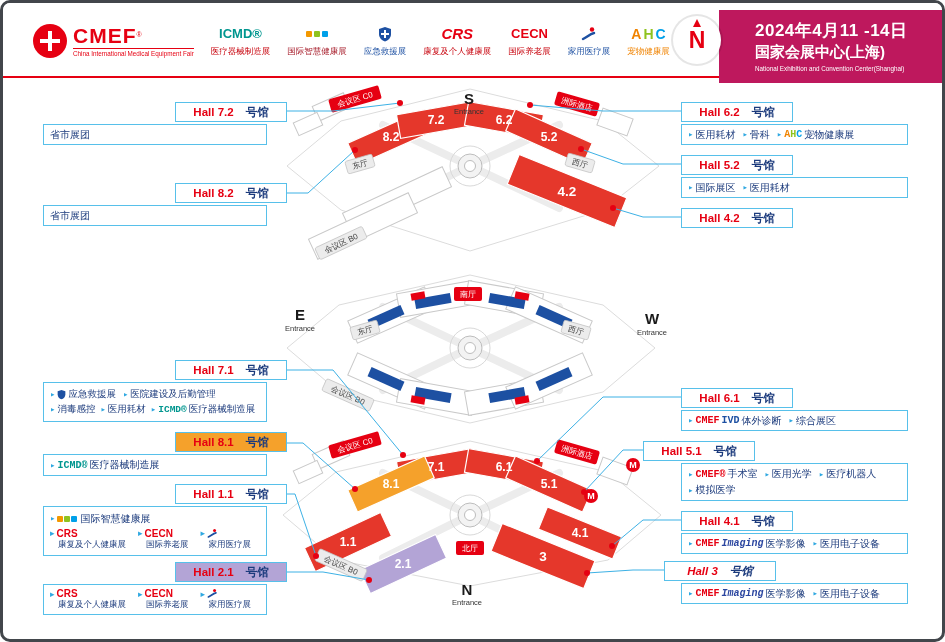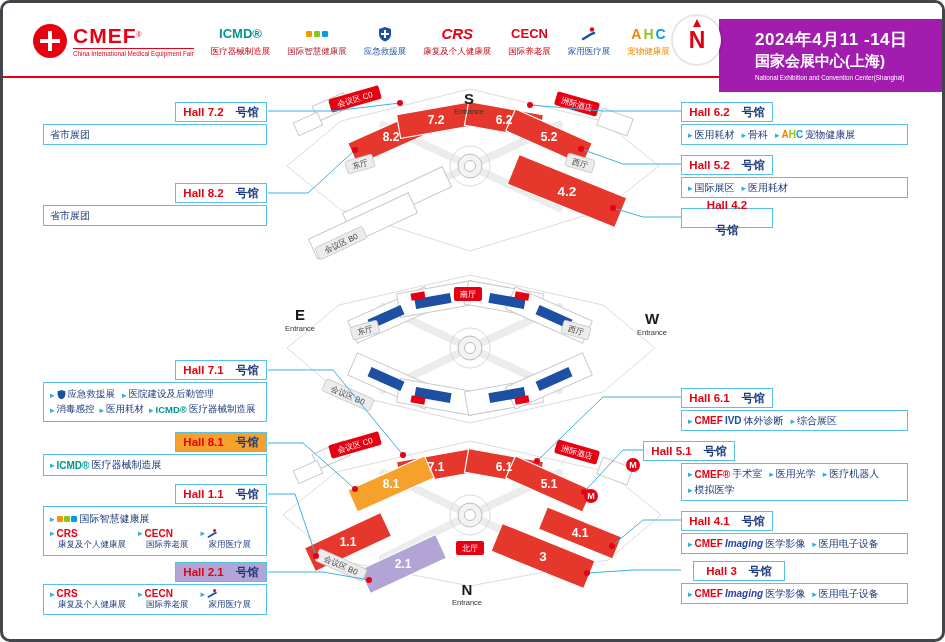--- a/index.html
+++ b/index.html
@@ -35,21 +35,21 @@
   .l-a{color:#f08300;font-weight:bold;} .l-h{color:#8fc31f;font-weight:bold;} .l-c{color:#00a0e9;font-weight:bold;}
 
   .compass { position:absolute; left:670px; top:13px; width:48px; height:48px; background:#fff;
              border-radius:50%; box-shadow:0 0 0 2px rgba(0,0,0,.10); display:flex; align-items:center;
              justify-content:center; z-index:5; }
   .compass::before { content:""; position:absolute; top:3px; left:50%; margin-left:-4px;
              border-left:4px solid transparent; border-right:4px solid transparent;
              border-bottom:8px solid #e60012; }
   .compass-n { color:#e60012; font-size:23px; font-weight:bold; line-height:1; }
 
-  .banner { position:absolute; right:0; top:16px; width:223px; height:73px; background:#a21caf;
+  .banner { position:absolute; right:0; top:7px; width:223px; height:73px; background:#be185d;
             color:#fff; padding:9px 6px 0 36px; z-index:4; }
   .banner-date  { font-size:17px; font-weight:bold; letter-spacing:.5px; }
   .banner-venue { font-size:15px; font-weight:bold; margin-top:1px; }
   .banner-en    { font-size:6.3px; margin-top:3px; }
 
   
   .map-svg { position:absolute; left:0; top:0; width:945px; height:642px; z-index:1; }
   .map-svg text { font-family:"Liberation Sans","DejaVu Sans",sans-serif; }
   .bnd { fill:none; stroke:#dcdcdc; stroke-width:1; stroke-linejoin:round; }
   .spoke { stroke:#ececec; stroke-width:8; stroke-linecap:round; }
@@ -67,30 +67,30 @@
   .tag-t { fill:#fff; font-size:8px; text-anchor:middle; }
   .tag-g { fill:#444; font-size:8px; text-anchor:middle; }
   .ent-l { font-size:15px; font-weight:bold; fill:#1a1a1a; text-anchor:middle; }
   .ent-w { font-size:7.5px; fill:#333; text-anchor:middle; }
   .cline { fill:none; stroke:#3db1e5; stroke-width:1; }
   .cdot { fill:#e60012; }
   .metro-c { fill:#e60012; }
   .metro-m { fill:#fff; font-size:9px; font-weight:bold; text-anchor:middle; }
 
   
-  .co-head { position:absolute; width:92px; height:20px; background:#fff; border:1px solid #57c0ea;
+  .co-head { position:absolute; width:112px; height:20px; background:#fff; border:1px solid #57c0ea;
              display:flex; align-items:center; justify-content:center; gap:12px;
              font-size:11.5px; font-weight:bold; z-index:2; }
   .co-head .t { color:#e60012; } .co-head .s { color:#1b3a7c; }
   .co-head.orange { background:#f5a12b;align-items:center; } .co-head.purple { background:#b3a4d6; }
   .co-body { position:absolute; background:#fff; border:1px solid #57c0ea; font-size:10px;
              color:#1b3a7c; padding:2px 6px; display:flex; flex-direction:column;
              justify-content:center; gap:2px; z-index:2; }
   .row { display:flex; align-items:center; gap:7px; white-space:nowrap; }
-  .itm { white-space:nowrap; display:inline-flex; align-items:center; }
+  .itm { white-space:nowrap; display:inline-flex; align-items:center;font-family:Liberation Mono, monospace; }
   .itm::before { content:"▸"; color:#2fa8e1; font-size:9px; margin-right:2px; }
   .itm.noarrow::before { content:none; }
   .b-red  { color:#e60012; font-weight:bold; margin-right:2px; }
   .b-teal { color:#00968f; font-weight:bold; margin-right:2px; }
   .b-navy { color:#1d50a2; font-weight:bold; margin-right:2px; }
   .b-imaging { color:#2b46a0; font-weight:bold; font-style:italic; margin-right:2px; }
   .cols { display:flex; gap:12px; align-items:flex-start; }
   .col { display:flex; flex-direction:column; }
   .col .top { display:flex; align-items:center; font-weight:bold; font-size:10px; }
   .col .top::before { content:"▸"; color:#2fa8e1; font-size:9px; margin-right:2px; }
@@ -98,25 +98,25 @@
 
   
   #co72h{left:172px;top:99px;}  #co72b{left:40px;top:121px;width:224px;height:21px;}
   #co82h{left:172px;top:180px;} #co82b{left:40px;top:202px;width:224px;height:21px;}
   #co71h{left:172px;top:357px;} #co71b{left:40px;top:379px;width:224px;height:40px;font-size:9.5px;}
   #co81h{left:172px;top:429px;} #co81b{left:40px;top:451px;width:224px;height:22px;}
   #co11h{left:172px;top:481px;} #co11b{left:40px;top:503px;width:224px;height:50px;}
   #co21h{left:172px;top:559px;} #co21b{left:40px;top:581px;width:224px;height:31px;}
   #co62h{left:678px;top:99px;}  #co62b{left:678px;top:121px;width:227px;height:21px;}
   #co52h{left:678px;top:152px;} #co52b{left:678px;top:174px;width:227px;height:21px;}
-  #co42h{left:678px;top:205px;flex-direction:column;} #co42b{left:678px;top:227px;width:227px;height:21px;}
+  #co42h{left:678px;top:205px;} #co42b{left:678px;top:227px;width:227px;height:21px;}
   #co61h{left:678px;top:385px;align-items:center;} #co61b{left:678px;top:407px;width:227px;height:21px;}
   #co51h{left:640px;top:438px;} #co51b{left:678px;top:460px;width:227px;height:38px;}
   #co41h{left:678px;top:508px;} #co41b{left:678px;top:530px;width:227px;height:21px;}
-  #co3h {left:690px;top:558px;} #co3b {left:678px;top:580px;width:227px;height:21px;}
+  #co3h {left:661px;top:558px;font-style:italic;} #co3b {left:678px;top:580px;width:227px;height:21px;}
 </style>
 </head>
 <body>
 
 <div class="frame">
 
   <div class="hdr">
     <div class="hdr-logos">
       <div class="cmef-block">
         <div class="cmef-emblem"></div>

